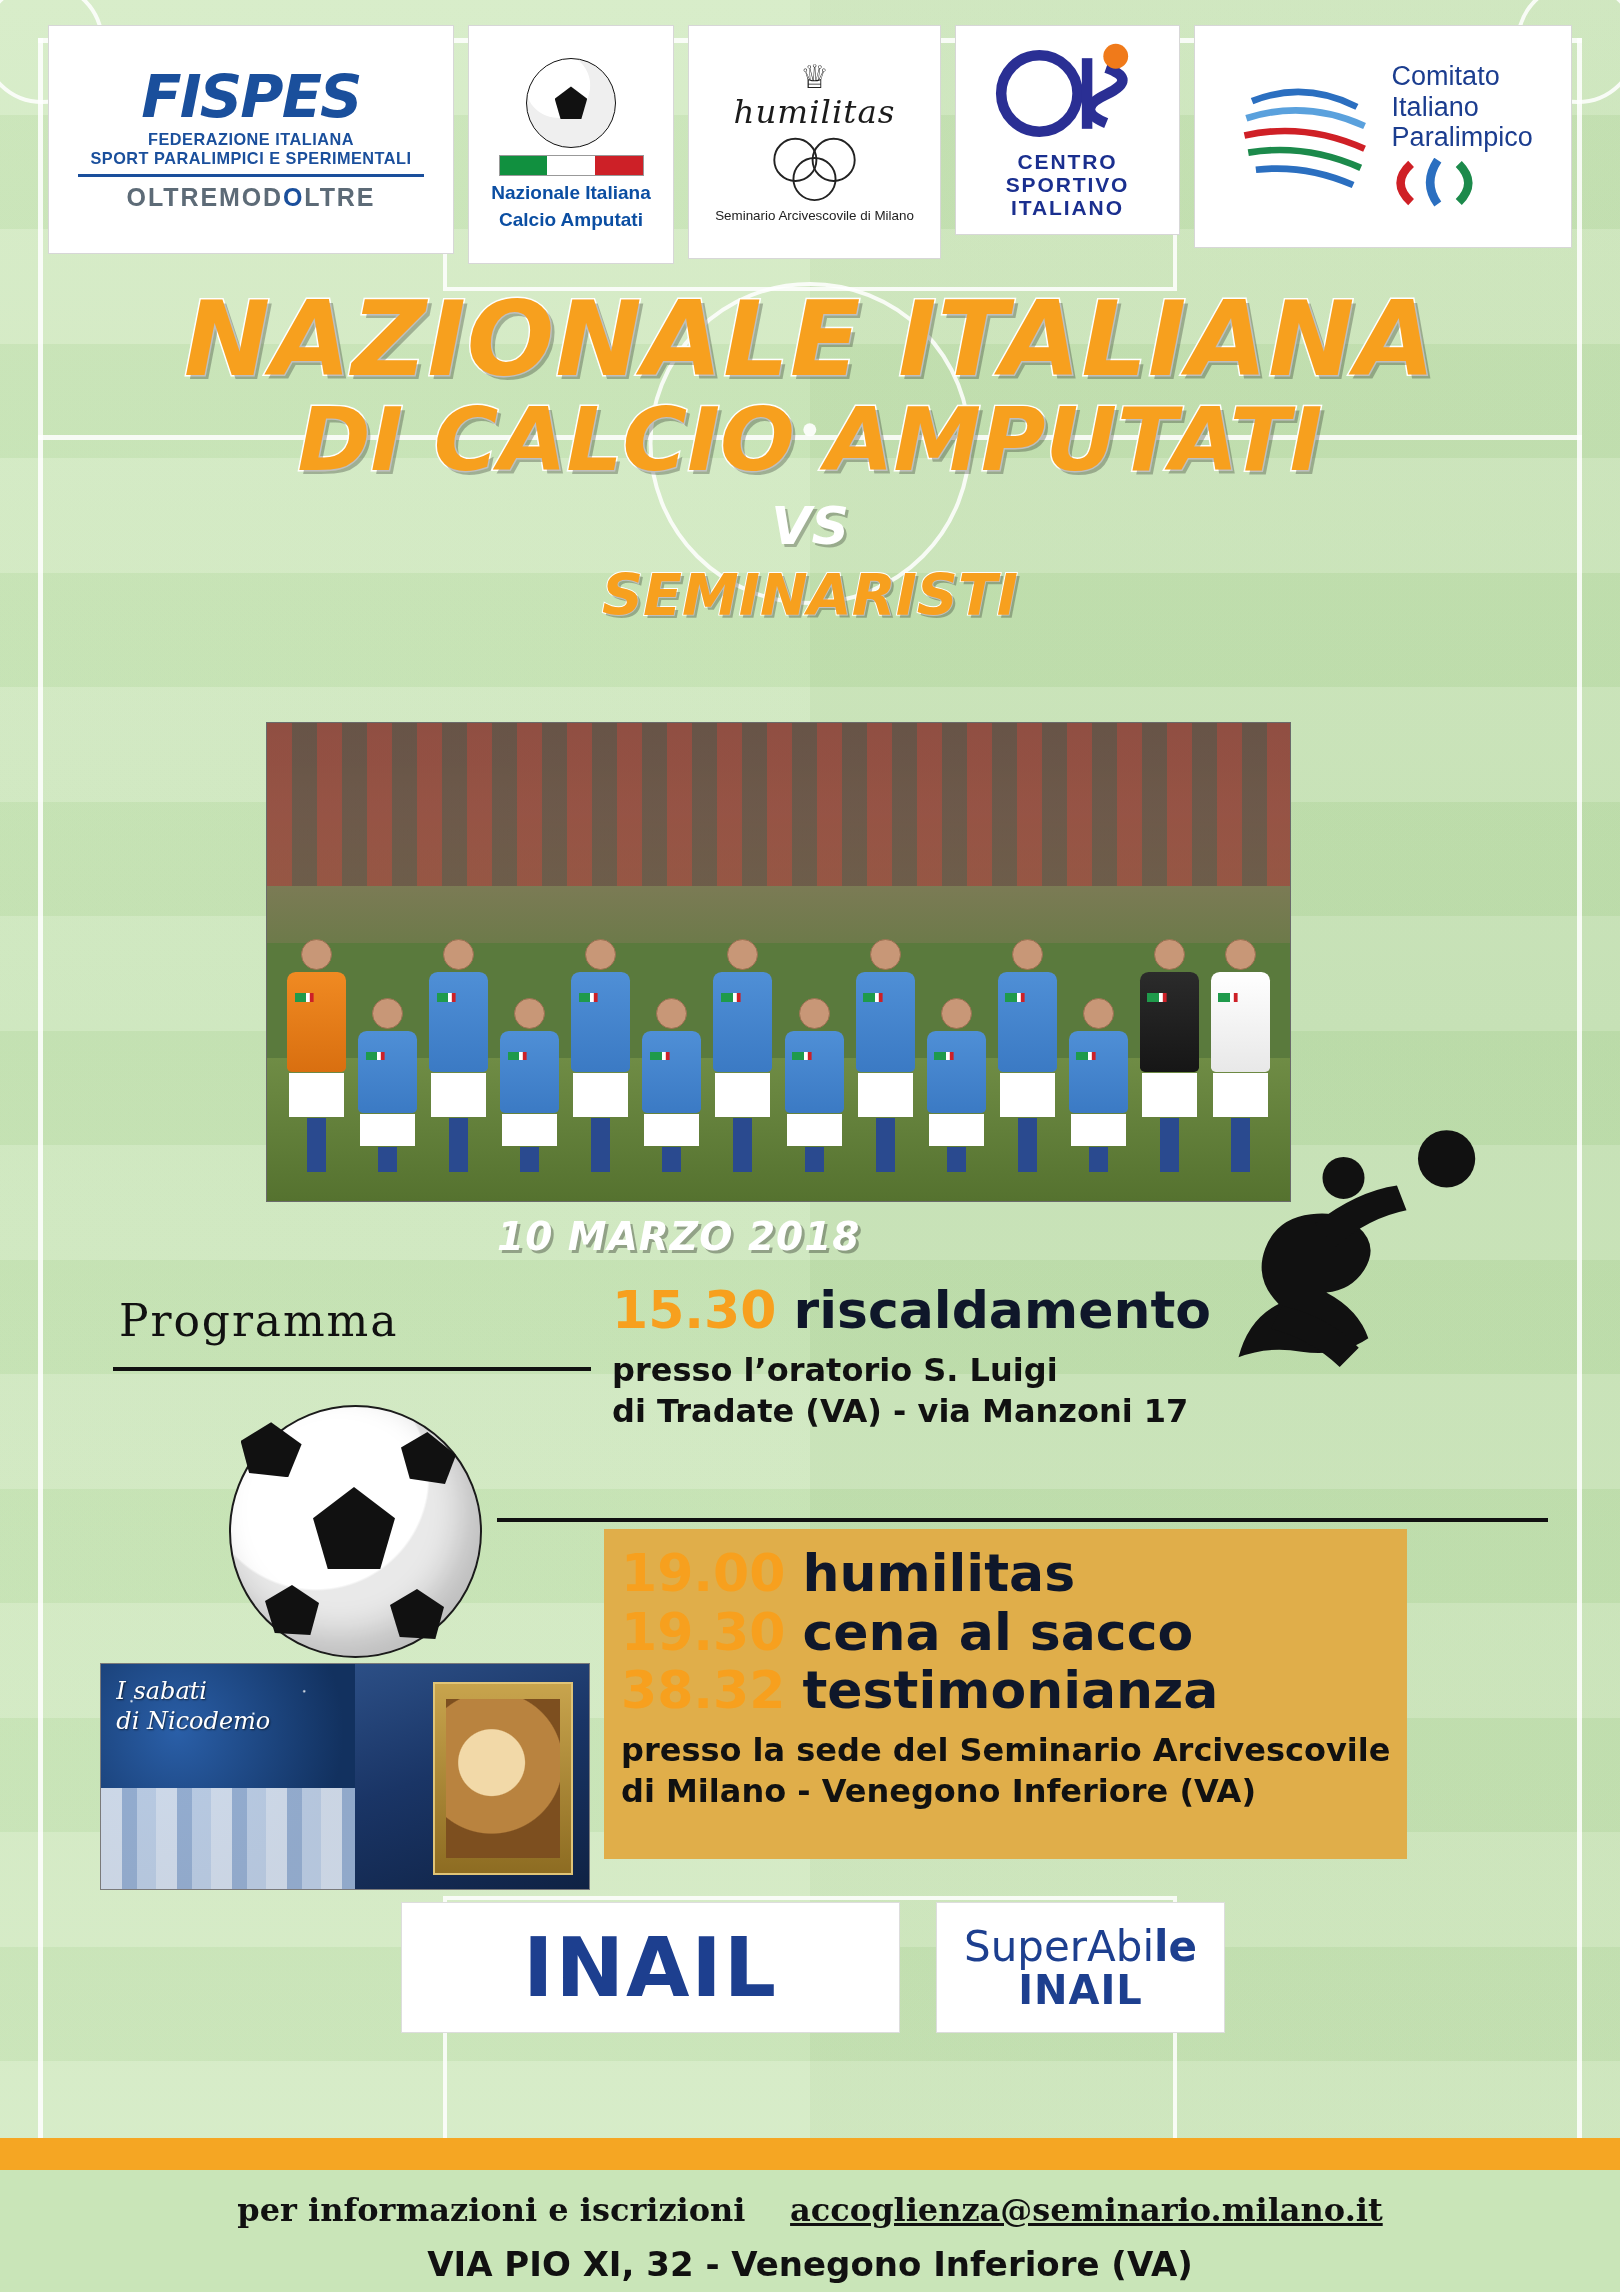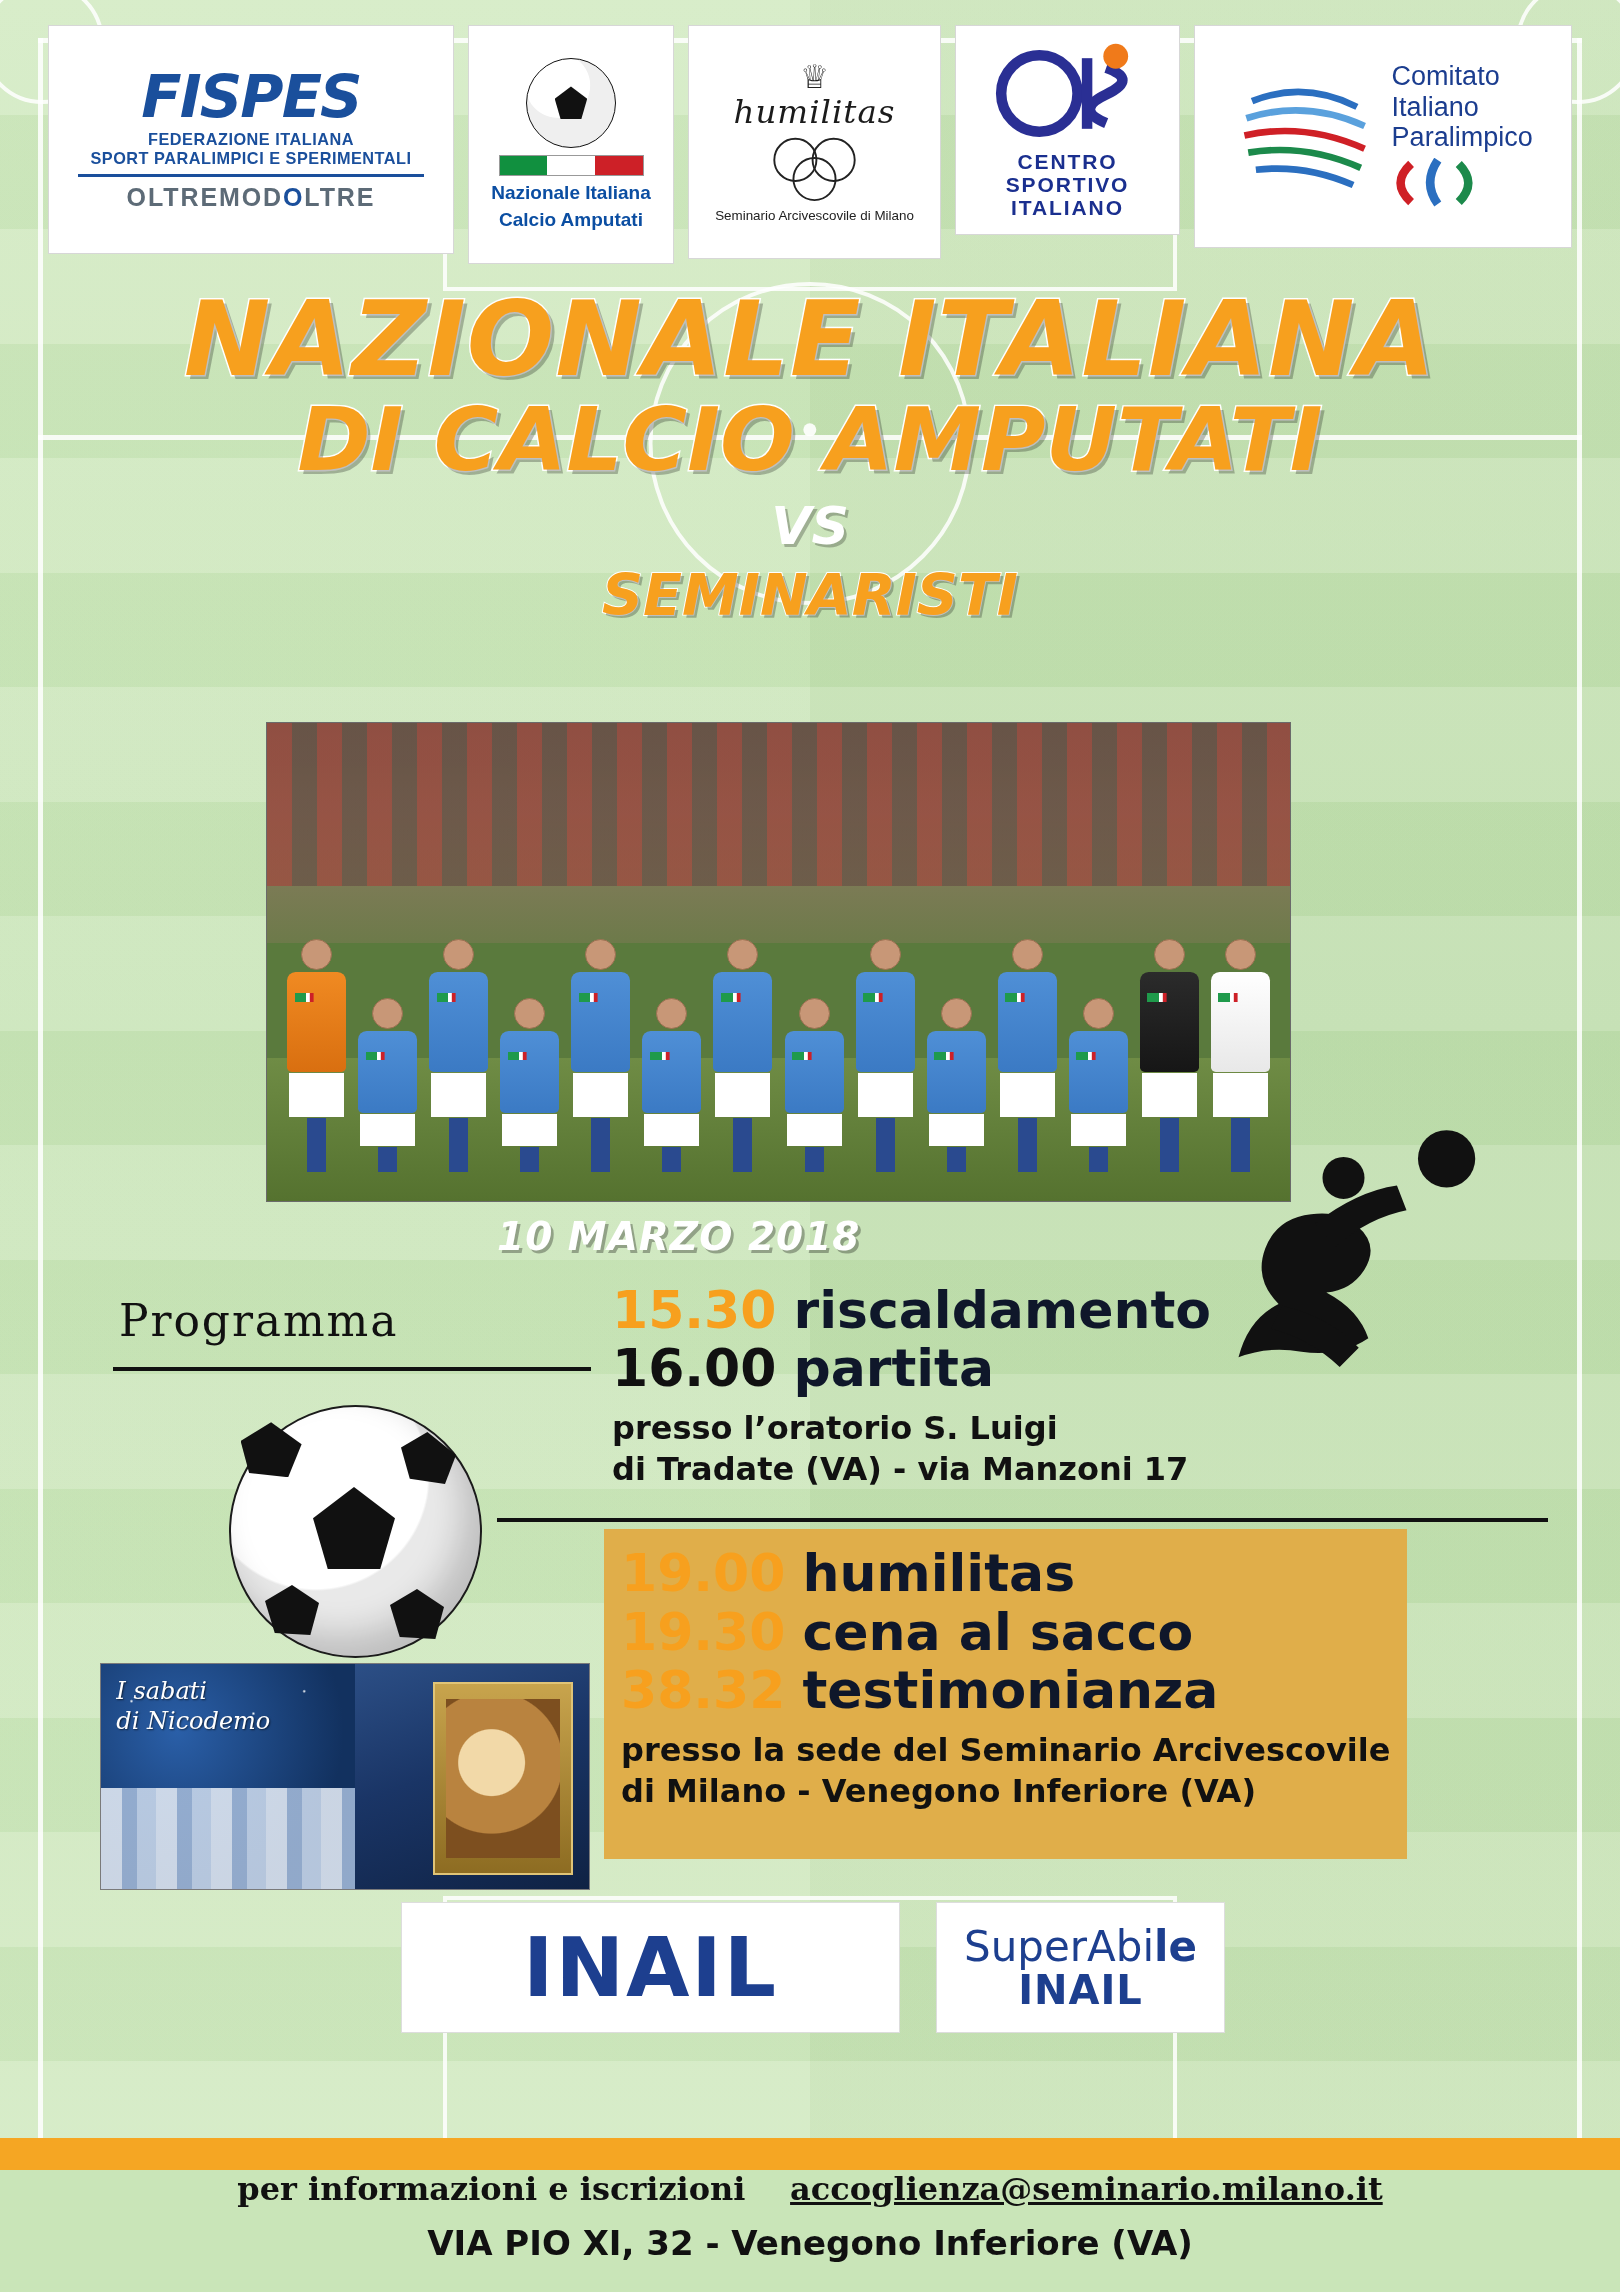--- a/index.html
+++ b/index.html
@@ -528,20 +528,21 @@
     left: 0; right: 0; bottom: 0;
     height: 122px;
     background: #c9e5b8;
     text-align: center;
   }
   .footer .l1 {
     font-family: "DejaVu Serif", serif;
     font-weight: bold;
     font-size: 32px;
     color: #111;
+    padding-top: 21px;
   }
   .footer .l2 {
     font-family: "DejaVu Sans", sans-serif;
     font-weight: bold;
     font-size: 34px;
     color: #111;
     padding-top: 15.3px;
   }
 </style>
 </head>
@@ -760,24 +761,20 @@
     <div class="p pent-tr"></div>
     <div class="p pent-bl"></div>
     <div class="p pent-br"></div>
   </div>
 
   <div class="sched-top">
     <div class="srow">
       <span class="stime">15.30</span>
       <span class="slabel">riscaldamento</span>
     </div>
-    <div class="srow">
-      <span class="stime dark">16.00</span>
-      <span class="slabel">partita</span>
-    </div>
     <div class="sdetail">presso l’oratorio S. Luigi</div>
     <div class="sdetail" style="margin-top:0;">di Tradate (VA) - via Manzoni 17</div>
   </div>
 
   <div class="sep-rule"></div>
 
   <div class="sched-box">
     <div class="sched-box-inner">
       <div class="srow">
         <span class="stime">19.00</span>

